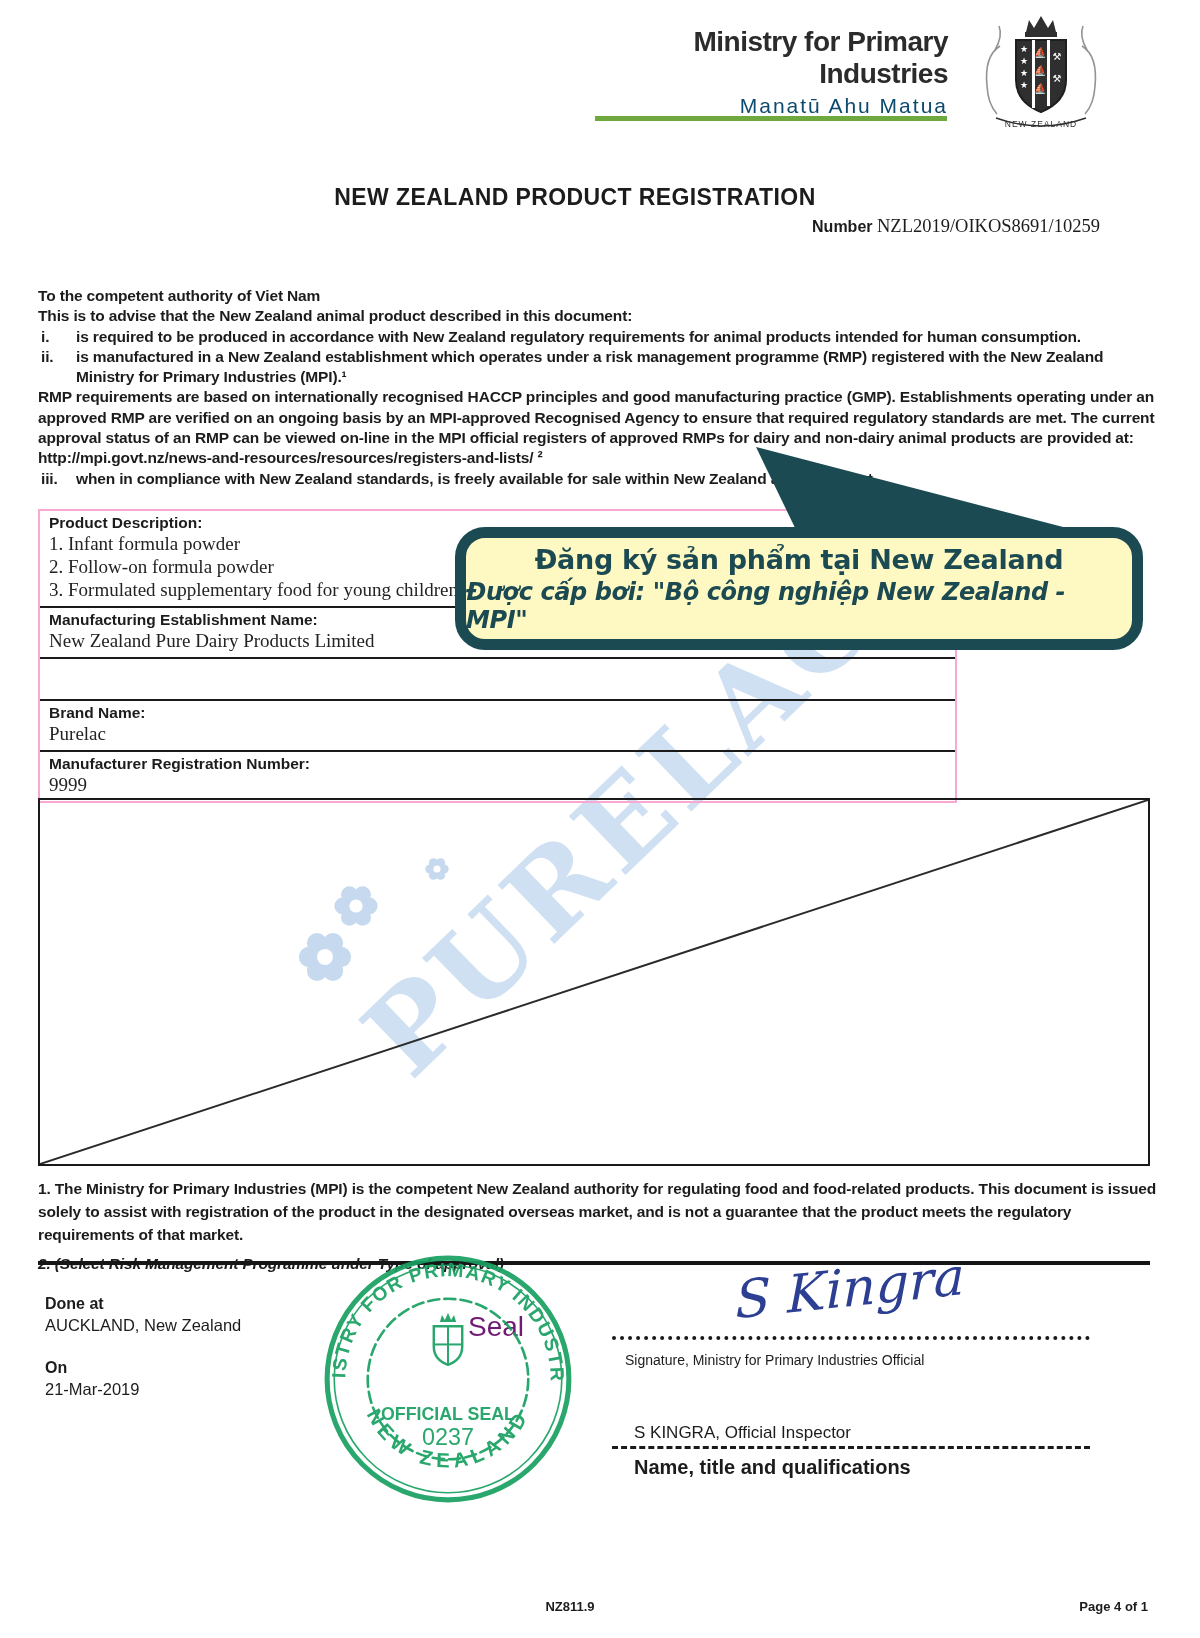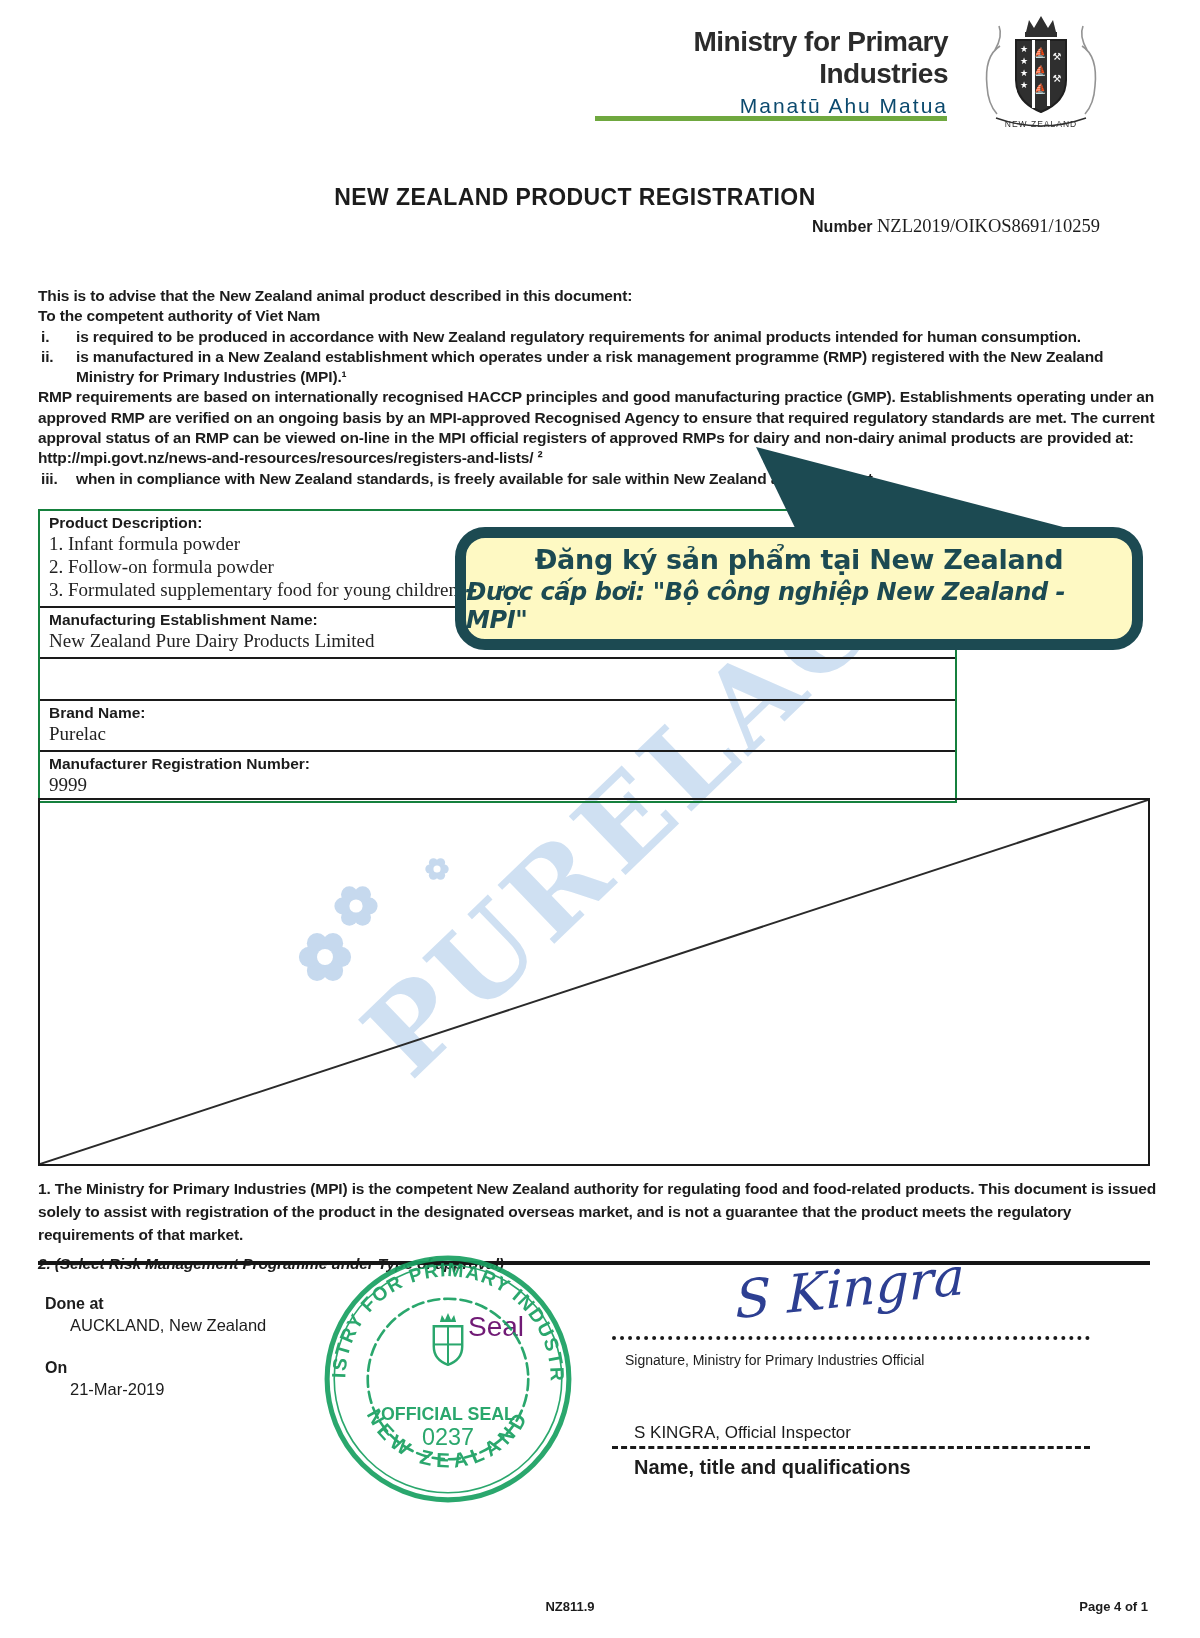--- a/index.html
+++ b/index.html
@@ -22,21 +22,21 @@
   .doc-number{position:absolute;top:216px;right:100px;font-size:16px;z-index:3;}
   .doc-number .lbl{font-weight:bold;}
   .doc-number .val{font-family:"Liberation Serif",serif;font-size:18.5px;font-weight:normal;}
 
   
   .intro{position:absolute;left:38px;top:286px;width:1126px;font-size:15.5px;font-weight:bold;line-height:20.3px;letter-spacing:-.15px;z-index:3;}
   .li{position:relative;padding-left:38px;}
   .li .mk{position:absolute;left:3px;top:0;}
 
   
-  .ptable{position:absolute;left:38px;top:509px;width:919px;border:2px solid #15803d;z-index:2;background:transparent;}
+  .ptable{position:absolute;left:38px;top:509px;width:919px;border:2px solid #f9a8d4;z-index:2;background:transparent;}
   .prow{border-top:2px solid #1a1a1a;padding:3px 9px 5px 9px;}
   .prow:first-child{border-top:none;}
   .prow .lab{font-size:15.5px;font-weight:bold;}
   .serif{font-family:"Liberation Serif",serif;font-size:19px;line-height:23px;color:#232323;font-weight:normal;}
   .prow-empty{height:42px;}
 
   
   .callout{position:absolute;left:455px;top:527px;width:688px;height:123px;background:#fef9c3;
     border:11px solid var(--teal);border-radius:30px;z-index:6;
     display:flex;flex-direction:column;align-items:center;justify-content:center;gap:3px;
@@ -56,21 +56,21 @@
   .bigbox svg{display:block;width:100%;height:100%;}
 
   
   .footnotes{position:absolute;left:38px;top:1177px;width:1118px;font-size:15.5px;font-weight:bold;line-height:23px;letter-spacing:-.15px;z-index:3;}
   .fn2{margin-top:6px;font-style:italic;}
   .thick-rule{position:absolute;left:38px;top:1261px;width:1112px;height:4px;background:#161616;z-index:3;}
 
   
   .doneat{position:absolute;left:45px;top:1295px;font-size:16.5px;z-index:3;}
   .doneat .b{font-weight:bold;font-size:16px;}
-  .doneat .v{margin-top:3px;font-weight:normal;margin-left:25px;}
+  .doneat .v{margin-top:3px;font-weight:normal;}
   .doneat .gap{height:24px;}
 
   
   .seal-wrap{position:absolute;left:320px;top:1251px;width:256px;height:256px;z-index:3;}
   .seal-behind{position:absolute;left:148px;top:60px;font-size:28px;color:#701a75;z-index:1;}
   .seal-wrap svg{position:relative;z-index:2;opacity:.92;}
 
   
   .sig-script{position:absolute;left:700px;top:1258px;width:300px;text-align:center;z-index:4;
     font-family:"DejaVu Serif",serif;font-style:italic;font-size:52px;color:var(--ink);
@@ -128,22 +128,22 @@
   </svg>
 
   <div class="doc-title">NEW ZEALAND PRODUCT REGISTRATION</div>
   <div class="doc-number">
     <span class="lbl">Number</span>
     <span> </span>
     <span class="val">NZL2019/OIKOS8691/10259</span>
   </div>
 
   <div class="intro">
+    <div>To the competent authority of Viet Nam</div>
     <div>This is to advise that the New Zealand animal product described in this document:</div>
-    <div>To the competent authority of Viet Nam</div>
     <div class="li">
       <span class="mk">i.</span>
       <span>is required to be produced in accordance with New Zealand regulatory requirements for animal products intended for human consumption.</span>
     </div>
     <div class="li">
       <span class="mk">ii.</span>
       <span>is manufactured in a New Zealand establishment which operates under a risk management programme (RMP) registered with the New Zealand Ministry for Primary Industries (MPI).¹</span>
     </div>
     <div>RMP requirements are based on internationally recognised HACCP principles and good manufacturing practice (GMP). Establishments operating under an approved RMP are verified on an ongoing basis by an MPI-approved Recognised Agency to ensure that required regulatory standards are met. The current approval status of an RMP can be viewed on-line in the MPI official registers of approved RMPs for dairy and non-dairy animal products are provided at: http://mpi.govt.nz/news-and-resources/resources/registers-and-lists/ ²</div>
     <div class="li">

